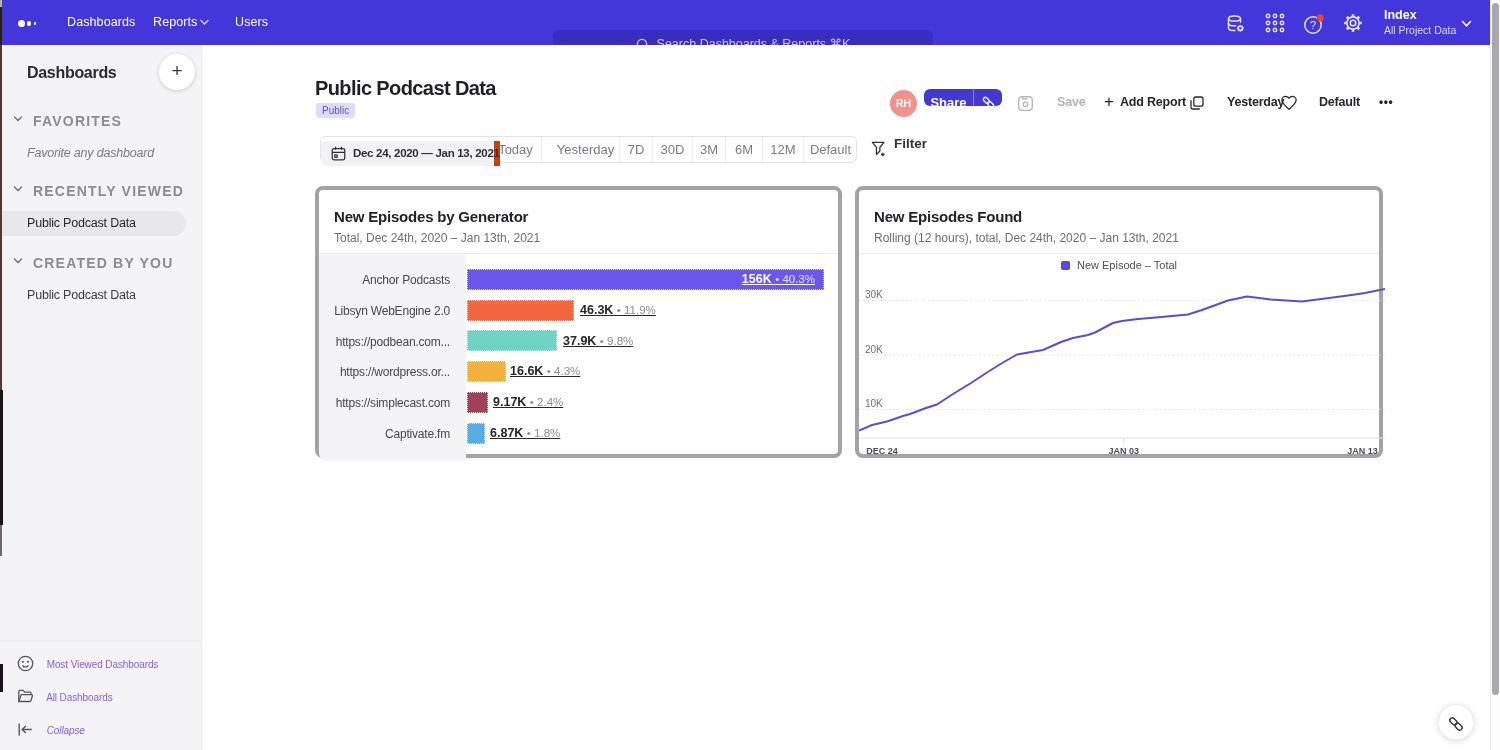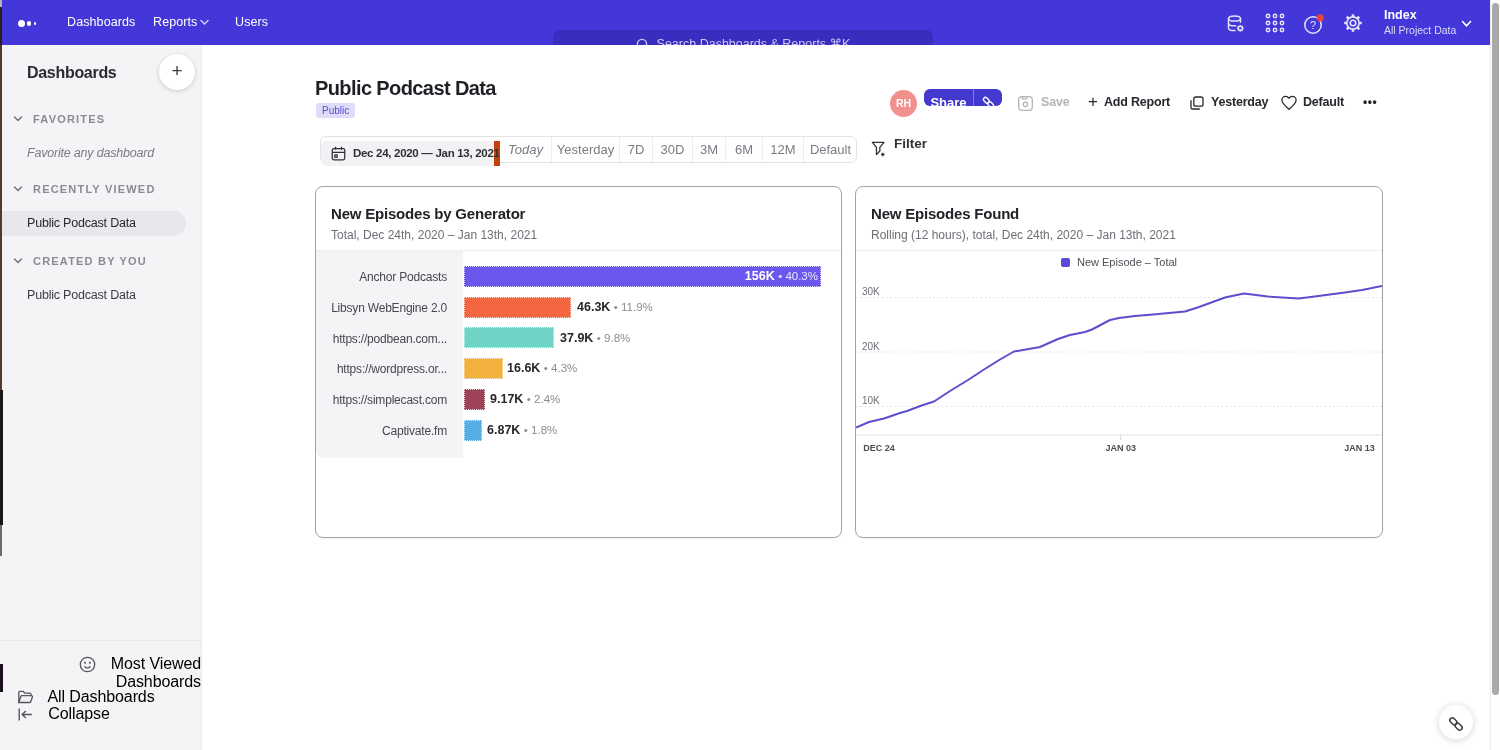--- a/index.html
+++ b/index.html
@@ -22,59 +22,59 @@
 #sbtrack { position:absolute; right:0; top:0; width:10px; height:750px; background:#fdfdfd; border-left:1px solid #ececef;}
 #sbthumb { position:absolute; right:1.5px; top:3px; width:7px; height:692px; background:#a9a9ac; border-radius:4px; }
 
 
 .edge { position:absolute; left:0; }
 
 
 #side { position:absolute; left:0; top:45px; width:202px; height:705px; background:#f4f4f6; border-right:1px solid #ebebee; }
 #side h2 { position:absolute; left:27px; top:19px; font-size:16px; color:#2a2a31; letter-spacing:-0.3px;}
 #plusbtn { position:absolute; left:159px; top:9px; width:36px; height:36px; border-radius:50%; background:#fff; box-shadow:0 1px 4px rgba(0,0,0,.18); color:#3c3c43; font-size:19px; font-weight:400; text-align:center; line-height:34px; }
-.sechead { position:absolute; left:33px; font-size:11px; font-weight:bold; letter-spacing:1.2px; color:#8b8b93; }
+.sechead { position:absolute; left:33px; font-size:14px; font-weight:bold; letter-spacing:1.2px; color:#8b8b93; }
 .chev { position:absolute; left:13px; width:10px; height:10px; }
 .sideitem { position:absolute; left:27px; font-size:12.5px; letter-spacing:-0.2px; color:#3c3c43; }
 #selpill { position:absolute; left:0; top:166px; width:186px; height:25px; background:#e8e7eb; border-radius:0 13px 13px 0; }
-.botitem { position:absolute; left:17px; font-size:16px; font-weight:500; letter-spacing:-0.1px; color:#000000;text-align:right; }
+.botitem { position:absolute; left:17px; font-size:10px; font-weight:500; letter-spacing:-0.1px; color:#8b5cf6; }
 .botitem svg { vertical-align:-4px; margin-right:10px; }
 #sidebot { position:absolute; left:0; top:595px; width:201px; border-top:1px solid #e9e9ec; height:1px; }
 
 
 #main { position:absolute; left:203px; top:45px; width:1287px; height:705px; background:#fff; }
 h1 { position:absolute; left:112px; top:32px; font-size:20px; color:#1f1f26; letter-spacing:-0.6px; }
 #pubpill { position:absolute; left:113px; top:58px; background:#dfdcf9; color:#5b4fd0; font-size:10px; font-weight:500; padding:2px 6px; border-radius:3px; }
-.hbtn { position:absolute; top:44px; height:26px; line-height:26px; font-size:12.5px; font-weight:bold; letter-spacing:-0.2px; color:#27272e; white-space:nowrap; }
+.hbtn { position:absolute; top:44px; height:26px; line-height:26px; font-size:12.5px; font-weight:bold; letter-spacing:-0.2px; color:#27272e; white-space:nowrap;margin-left:16px; }
 #avatar { position:absolute; left:687px; top:45px; width:27px; height:27px; border-radius:50%; background:#f2908d; color:#fff; font-size:10.5px; font-weight:bold; text-align:center; line-height:27px; }
 #sharebtn { position:absolute; left:721px; top:44px; width:78px; height:17px; background:#4439cf; border-radius:6px; }
 #sharebtn .txt { position:absolute; left:0; top:0; width:49px; height:27px; color:#fff; font-size:13px; font-weight:bold; text-align:center; line-height:27px; }
 #sharebtn .sep { position:absolute; left:49px; top:0; width:1px; height:27px; background:rgba(255,255,255,.35); }
 .graytxt { color:#b3b3ba; }
 
 
 #toolbar { position:absolute; left:117px; top:91px; width:537px; height:27px; border:1px solid #e3e3e7; border-radius:6px; background:#fff; }
 #tb-first { position:absolute; left:0; top:4px; width:179px; height:25px; background:#f2f2f4; border-radius:5px 0 0 5px; border-right:6px solid #c2410c;text-align:center; }
 #tb-first .date { position:absolute; left:32px; top:0; line-height:25px; font-size:11.5px; letter-spacing:-0.3px; white-space:nowrap; font-weight:bold; color:#2f2f36; }
 .tbseg { position:absolute; top:0; height:25px; line-height:25px; font-size:13px; color:#7b7b83; text-align:center; border-right:1px solid #ececf0; }
 #filter { position:absolute; left:691px; top:91px; font-size:13.5px; font-weight:bold; color:#33333a; }
 
 
-.card { position:absolute; top:141px; height:352px; background:#fff; border:1px solid #a3a3a3; border-radius:8px; box-shadow:0 1px 2px rgba(30,30,40,.04); }
+.card { position:absolute; top:141px; height:272px; background:#fff; border:4px solid #a3a3a3; border-radius:8px; box-shadow:0 1px 2px rgba(30,30,40,.04); }
 #card1 { left:112px; width:527px; }
 #card2 { left:652px; width:528px; }
 .ctitle { position:absolute; left:15px; top:18px; font-size:15px; font-weight:bold; letter-spacing:-0.2px; color:#222228; }
 .csub { position:absolute; left:15px; top:41px; font-size:12px; color:#6e6e76; }
 .cbody { position:absolute; left:0; top:63px; right:0; bottom:0; border-top:1px solid #ededf0; border-radius:0 0 8px 8px; }
 
 
 #labelcol { position:absolute; left:0; top:0; width:147px; height:207px; background:#f4f4f6; border-radius:0 0 0 8px; }
 .blabel { position:absolute; left:0; width:131px; text-align:right; font-size:12px; letter-spacing:-0.2px; color:#47474e; white-space:nowrap; }
 .bar { position:absolute; left:148px; height:21px; outline:1px dotted rgba(255,255,255,.75); outline-offset:-1px; }
-.bval { position:absolute; font-size:12.5px; font-weight:bold; color:#26262c; white-space:nowrap; }
+.bval { position:absolute; font-size:12.5px; font-weight:bold; color:#26262c; white-space:nowrap;text-decoration:underline; }
 .bval .pct { font-weight:normal; color:#8b8b93; font-size:11.5px; }
 
 
 #legend { position:absolute; left:0; top:5px; width:100%; text-align:center; font-size:11px; color:#4f4f57; }
 #legend i { display:inline-block; width:9px; height:9px; background:#5b4ad6; border-radius:2px; vertical-align:-1px; margin-right:7px; }
 
 
 #fab { position:absolute; left:1438px; top:704px; width:36px; height:36px; border-radius:50%; background:#fff; box-shadow:0 1px 6px rgba(0,0,0,.15); border:1px solid #f0f0f0; text-align:center; line-height:36px; }
 </style>
 </head>
@@ -174,21 +174,21 @@
       </svg>
     Most Viewed Dashboards
   </div>
   <div class="botitem" style="top:643px;">
     <svg width="17" height="17" viewBox="0 0 17 17" fill="none" stroke="#55555c" stroke-width="1.3">
         <path d="M1.8 13.5 V3.4 c0-.55.45-1 1-1 h3.4 l1.5 1.8 h5.3 c.55 0 1 .45 1 1 v1.2"></path>
         <path d="M1.8 13.5 L3.9 7.3 c.13-.4.5-.68.95-.68 h9.6 c.68 0 1.17.66.95 1.3 l-1.63 4.9 c-.14.4-.52.68-.95.68 Z"></path>
       </svg>
     All Dashboards
   </div>
-  <div class="botitem" style="top:660px;">
+  <div class="botitem" style="top:676px;font-style:italic;">
     <svg width="17" height="17" viewBox="0 0 17 17" fill="none" stroke="#55555c" stroke-width="1.4">
         <path d="M2.2 2.5 v12"></path>
         <path d="M14.8 8.5 H5.5 M8.8 5 L5.2 8.5 L8.8 12"></path>
       </svg>
     Collapse
   </div>
 </div>
 
 <div id="main">
   <h1>Public Podcast Data</h1>
@@ -226,21 +226,21 @@
 
   <div id="toolbar">
     <div id="tb-first">
       <svg class="abs" style="left:10px;top:5px;" width="15" height="15" viewBox="0 0 18 18" fill="none" stroke="#2f2f36" stroke-width="1.5">
           <rect x="1.5" y="3" width="15" height="13.5" rx="2"></rect>
           <path d="M1.5 7.5 h15 M5.5 1 v3.5 M12.5 1 v3.5"></path>
           <rect x="4.5" y="10.5" width="3" height="3" rx=".7"></rect>
         </svg>
       <div class="date">Dec 24, 2020 — Jan 13, 2021</div>
     </div>
-    <div class="tbseg" style="left:179px; width:52px;font-style:italic;">Today</div>
+    <div class="tbseg" style="left:169px; width:52px;">Today</div>
     <div class="tbseg" style="left:231px; width:68px;">Yesterday</div>
     <div class="tbseg" style="left:299px; width:33px;">7D</div>
     <div class="tbseg" style="left:332px; width:40px;">30D</div>
     <div class="tbseg" style="left:372px; width:33px;">3M</div>
     <div class="tbseg" style="left:405px; width:37px;">6M</div>
     <div class="tbseg" style="left:442px; width:41px;">12M</div>
     <div class="tbseg" style="left:483px; width:53px; border-right:none;">Default</div>
   </div>
   <svg class="abs" style="left:668px;top:96px;" width="17" height="16" viewBox="0 0 19 18" fill="none" stroke="#33333a" stroke-width="1.5">
       <path d="M1.5 1.5 h13 l-4.6 5.6 v4.2 l-3.8 4 v-8.2 Z" stroke-linejoin="round"></path>

